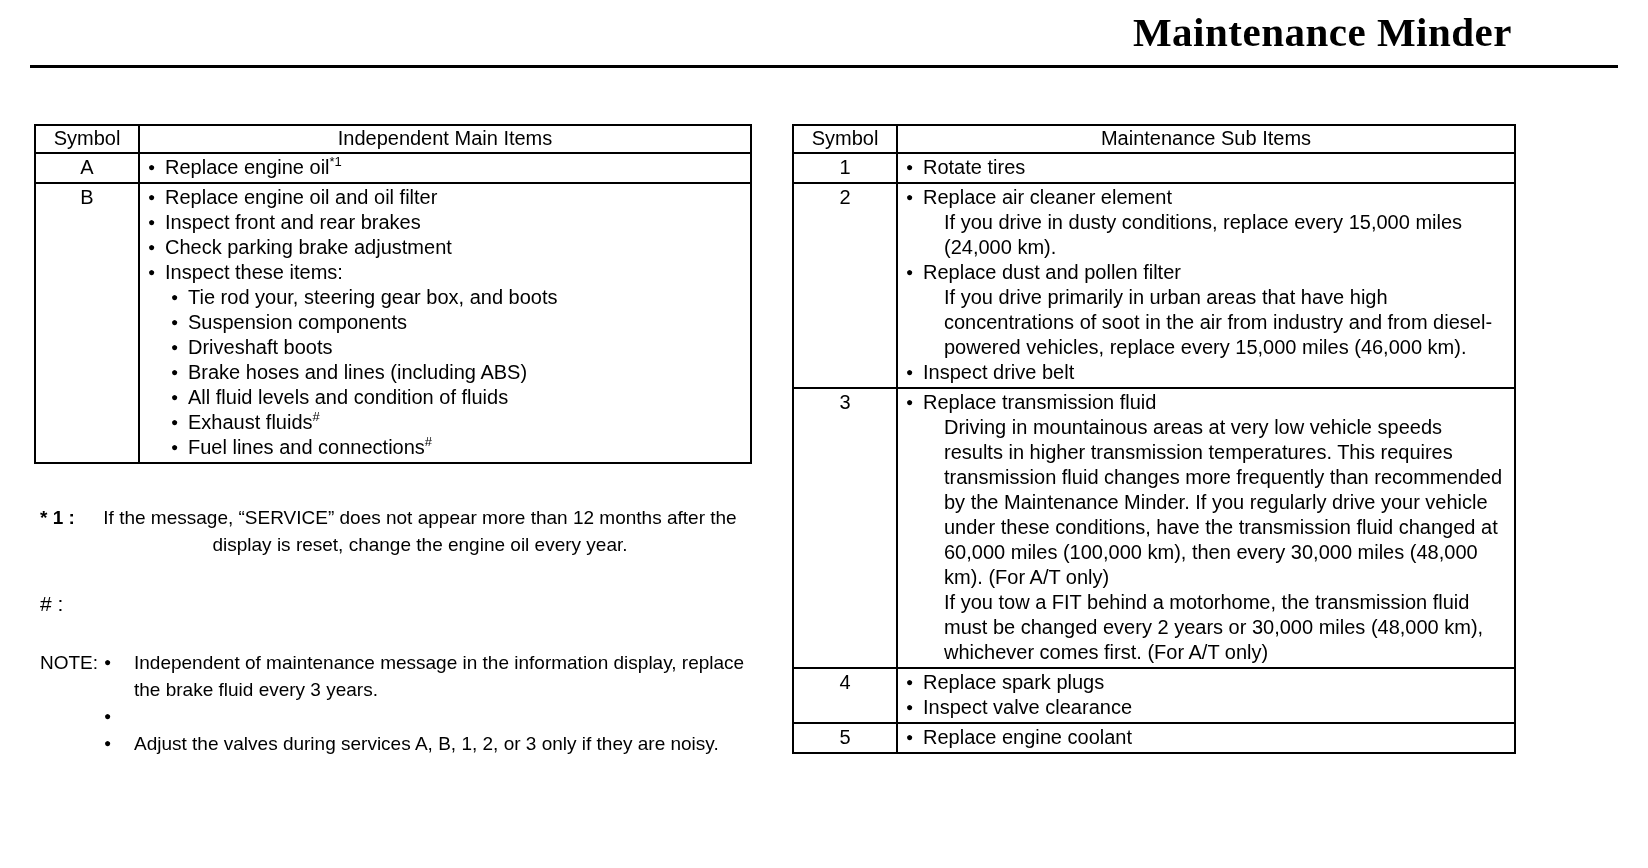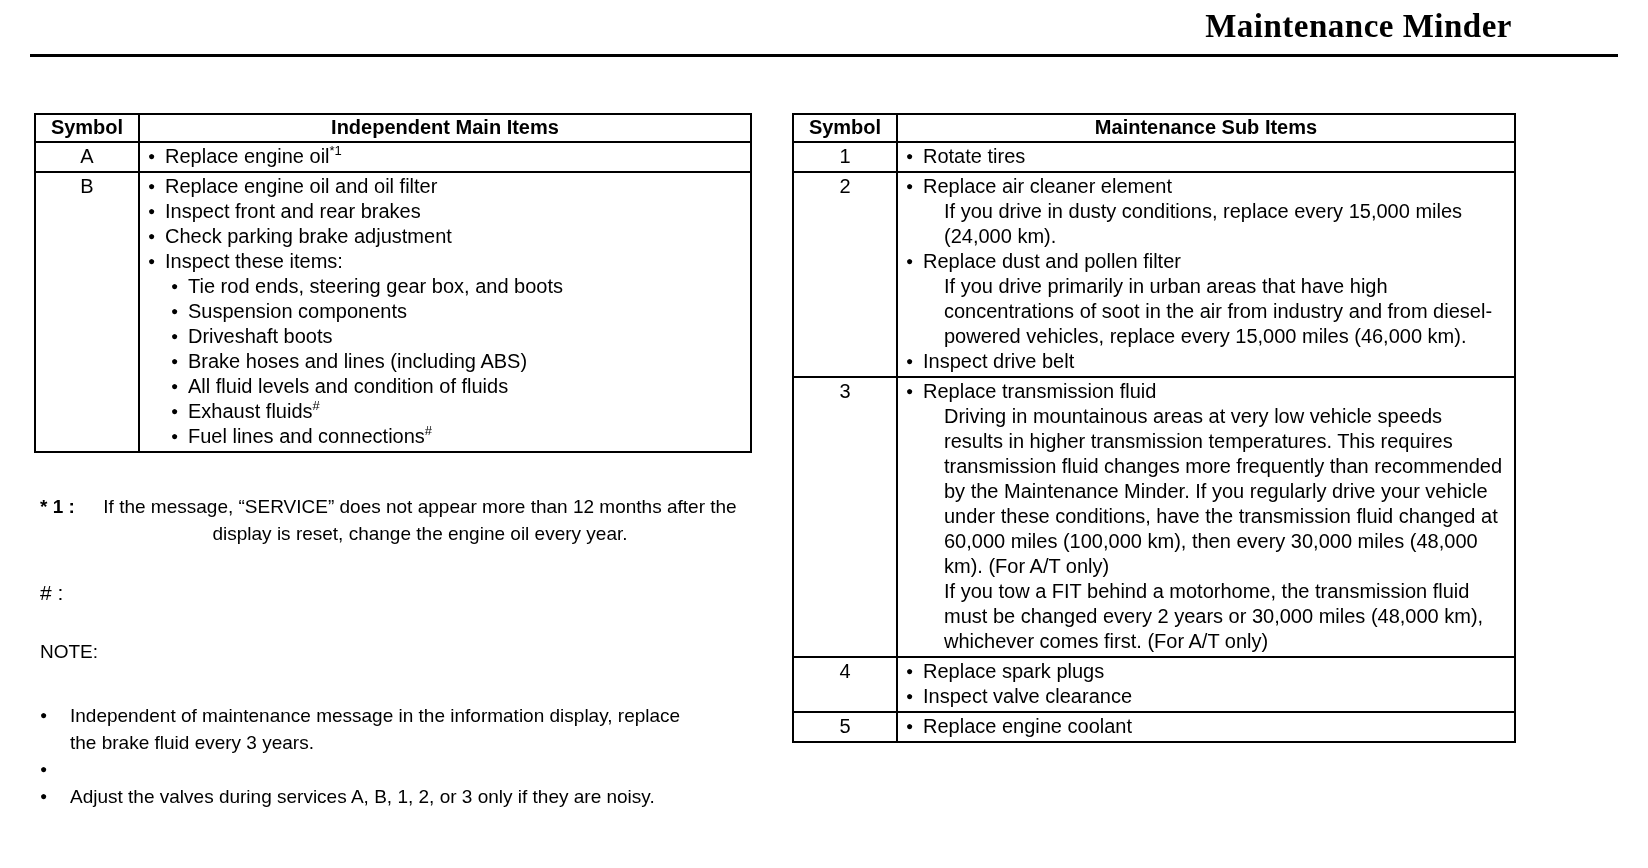--- a/index.html
+++ b/index.html
@@ -10,21 +10,21 @@
     color: #000;
     font-family: "Liberation Sans", sans-serif;
     overflow: hidden;
   }
   .page { padding: 8px 30px 0 30px; }
 
   
   .header h1 {
     font-family: "Liberation Serif", serif;
     font-weight: 700;
-    font-size: 33px;
+    font-size: 41px;
     text-align: right;
     padding-right: 106px;
     letter-spacing: 0.5px;
   }
   .header .rule {
     border-top: 3px solid #000;
     margin-top: 9px;
   }
 
   
@@ -37,21 +37,21 @@
     width: 100%;
     border-collapse: collapse;
     font-size: 20px;
     line-height: 25px;
   }
   .doc-table th, .doc-table td {
     border: 2px solid #000;
     padding: 1px 8px 2px 8px;
     vertical-align: top;
   }
-  .doc-table th { text-align: center; font-weight: 700; padding-top: 0; padding-bottom: 1px; }
+  .doc-table th { text-align: center; font-weight: 400; padding-top: 0; padding-bottom: 1px; }
   col.c-sym { width: 104px; }
   td.sym { text-align: center; }
 
   
   .li { display: flex; align-items: flex-start; }
   .bullet {
     flex: 0 0 17px;
     font-size: 12px;
     line-height: 25px;
   }
@@ -59,21 +59,21 @@
   sup { font-size: 13px; line-height: 0; }
   .sub-list { margin-left: 23px; }
   .note-p { padding-left: 38px; }
 
   
   .footnotes { margin-top: 40px; font-size: 19px; line-height: 27px; padding-left: 6px; }
   .fn { display: flex; margin-bottom: 32px; }
   .fn .marker { flex: 0 0 56px; font-weight: 700; }
   .fn.sharp .marker { font-weight: 400; font-size: 21px; }
   .fn .fn-text { max-width: 648px; text-align: center; }
-  .note-block { display: flex; flex-direction: column; }
+  .note-block { display: flex; }
   .note-label { flex: 0 0 64px; }
   .note-li { display: flex; }
   .note-li .bullet { flex: 0 0 18px; line-height: 27px; font-size: 12px; }
   .note-li .nt { max-width: 632px; margin-left: 12px; }
 </style>
 </head>
 <body>
 
 <div class="page">
 
@@ -122,21 +122,21 @@
                 <span class="bullet">●</span>
                 <span class="txt">Check parking brake adjustment</span>
               </div>
               <div class="li">
                 <span class="bullet">●</span>
                 <span class="txt">Inspect these items:</span>
               </div>
               <div class="sub-list">
                 <div class="li">
                   <span class="bullet">●</span>
-                  <span class="txt">Tie rod ends, steering gear box, and boots</span>
+                  <span class="txt">Tie rod your, steering gear box, and boots</span>
                 </div>
                 <div class="li">
                   <span class="bullet">●</span>
                   <span class="txt">Suspension components</span>
                 </div>
                 <div class="li">
                   <span class="bullet">●</span>
                   <span class="txt">Driveshaft boots</span>
                 </div>
                 <div class="li">

